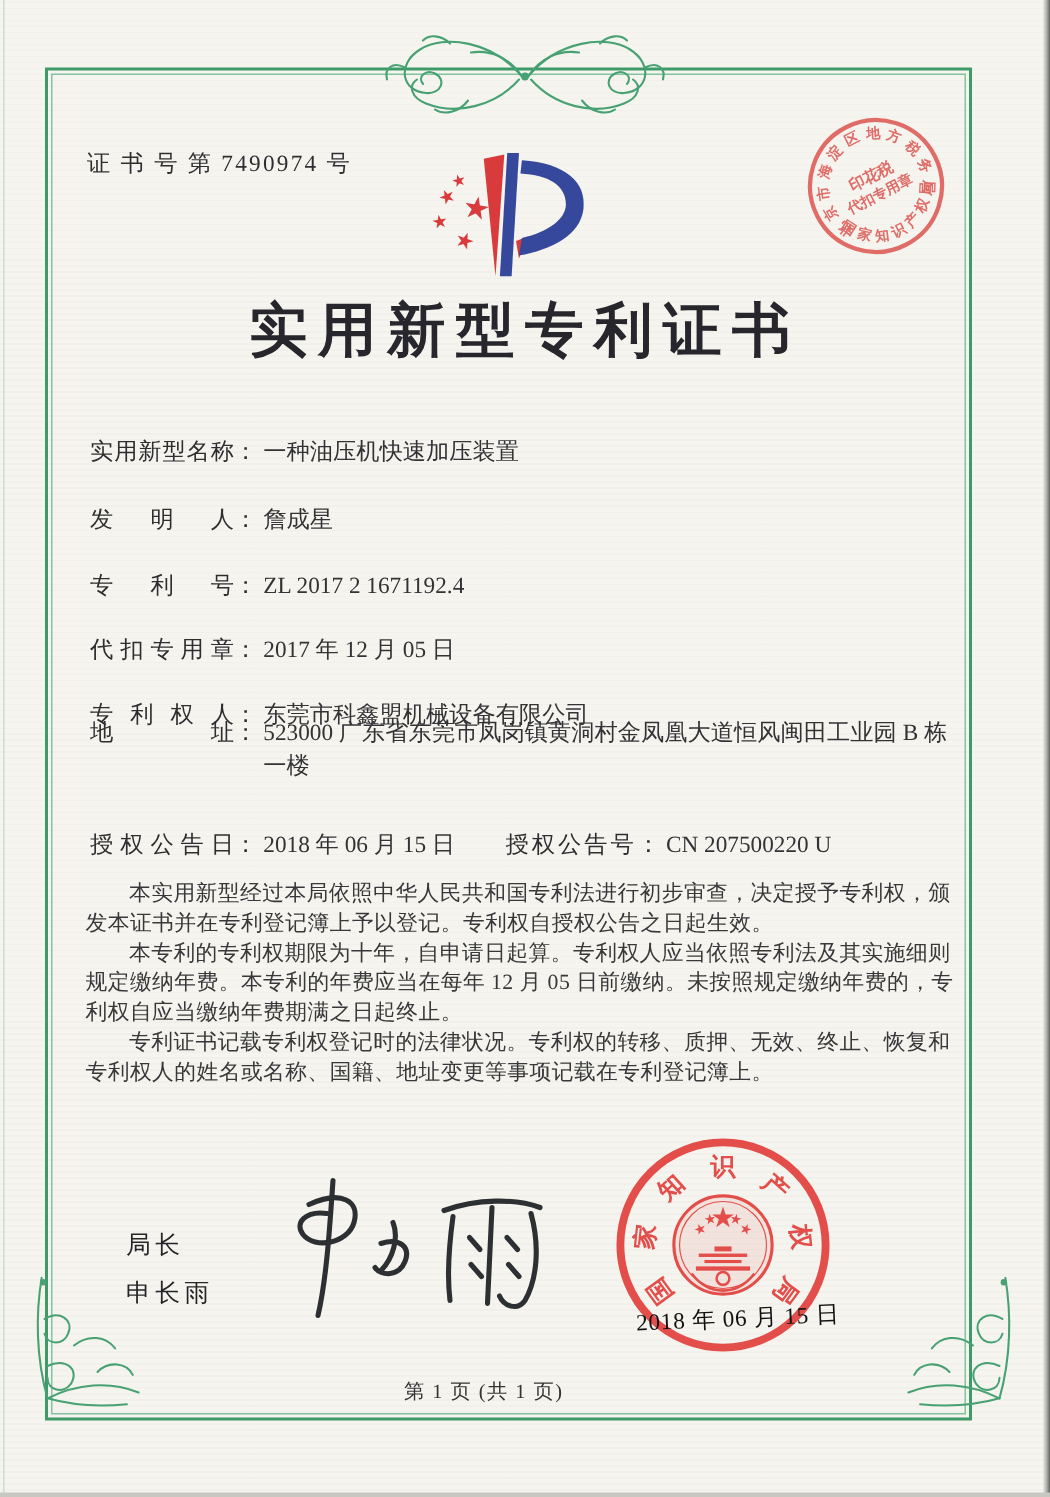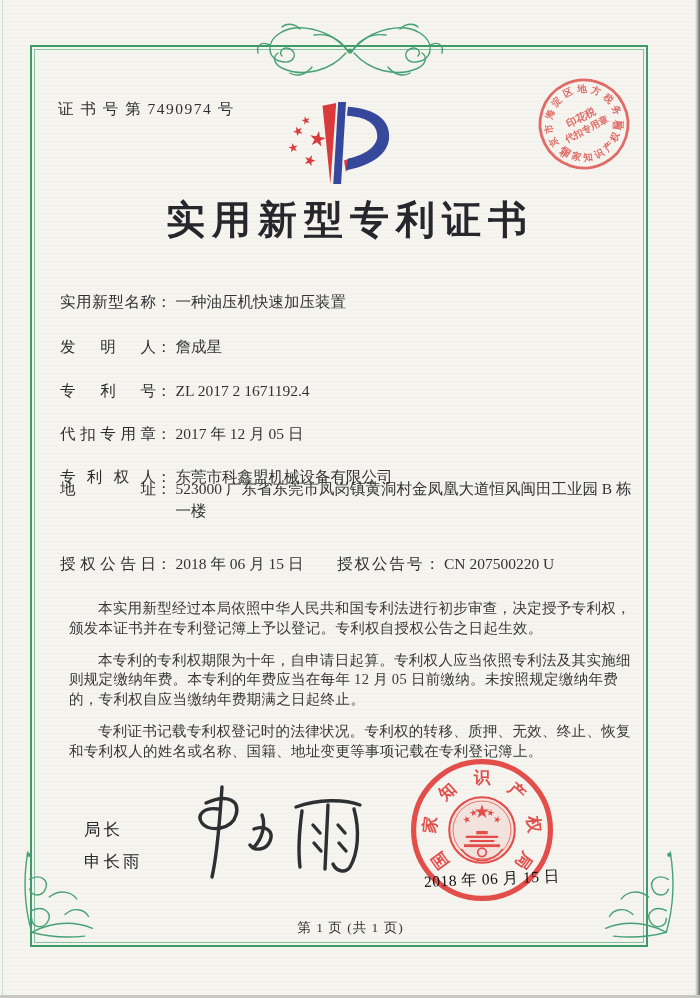--- a/index.html
+++ b/index.html
@@ -29,30 +29,30 @@
   .frow{position:absolute;left:60px;font-size:15.5px;color:#2e2e30;line-height:21px;white-space:nowrap;}
   .flabel{display:inline-block;width:96px;text-align:justify;text-align-last:justify;vertical-align:top;}
   .fcolon{display:inline-block;margin-right:4px;vertical-align:top;}
   .fvalue{display:inline-block;vertical-align:top;color:#333336;}
   .frow.wrap{white-space:normal;width:575px;}
   .frow.wrap .fvalue{width:458px;line-height:22px;}
   .grant-right{position:absolute;left:277px;top:0;}
   .grant-right .flabel2{letter-spacing:2px;margin-top:45px;}
   .paras{position:absolute;left:57px;top:587px;width:591px;font-size:14.5px;
          line-height:19.8px;color:#38383a;letter-spacing:.3px;}
-  .paras p{margin:12px;text-indent:2em;}
+  .paras p{margin:0;text-indent:2em;}
   .officer{position:absolute;left:84px;top:814px;font-size:16.5px;color:#26262a;line-height:32px;letter-spacing:3px;}
   .signature{position:absolute;left:178px;top:780px;width:200px;height:102px;}
   .seal-bottom{position:absolute;left:406px;top:754px;width:152px;height:152px;opacity:.93;}
   .seal-date{position:absolute;left:424px;top:869px;font-size:15.5px;color:#121212;
              white-space:nowrap;transform:rotate(-2.5deg);letter-spacing:.5px;z-index:5;}
   .seal-top{position:absolute;left:532px;top:72px;width:104px;height:104px;
             transform:rotate(-27deg);opacity:.88;}
   .footer{position:absolute;left:0;top:919px;width:645px;text-align:center;
-          font-size:13.5px;color:#333;letter-spacing:1px;margin-left:28px;}
+          font-size:13.5px;color:#333;letter-spacing:1px;}
   svg text{font-family:"Liberation Serif","DejaVu Serif",serif;}
 </style>
 </head>
 <body>
 
 <div class="page">
 
   <div class="frame-outer">
     <div class="frame-inner"></div>
   </div>

